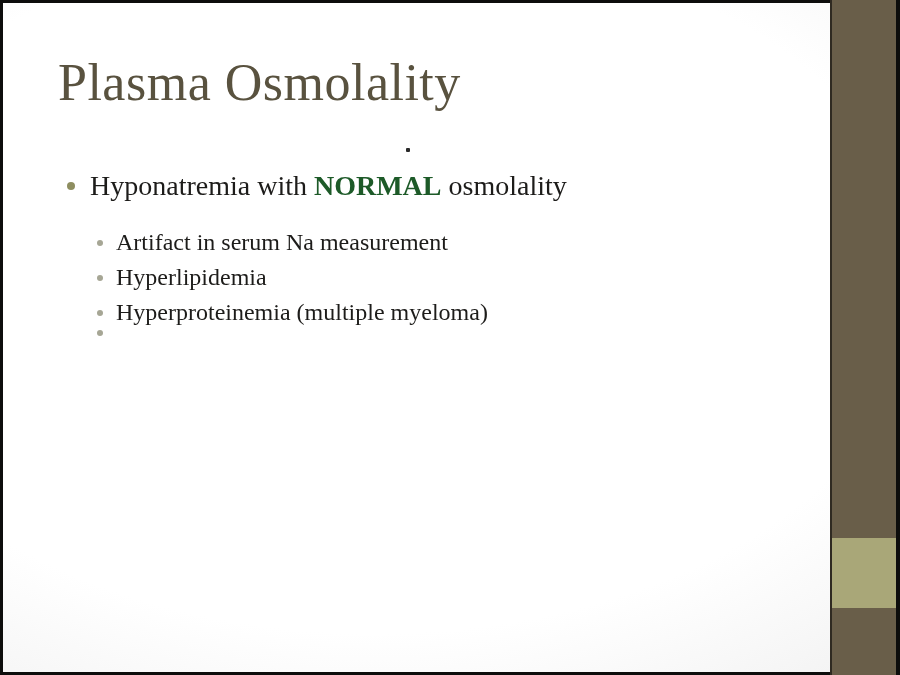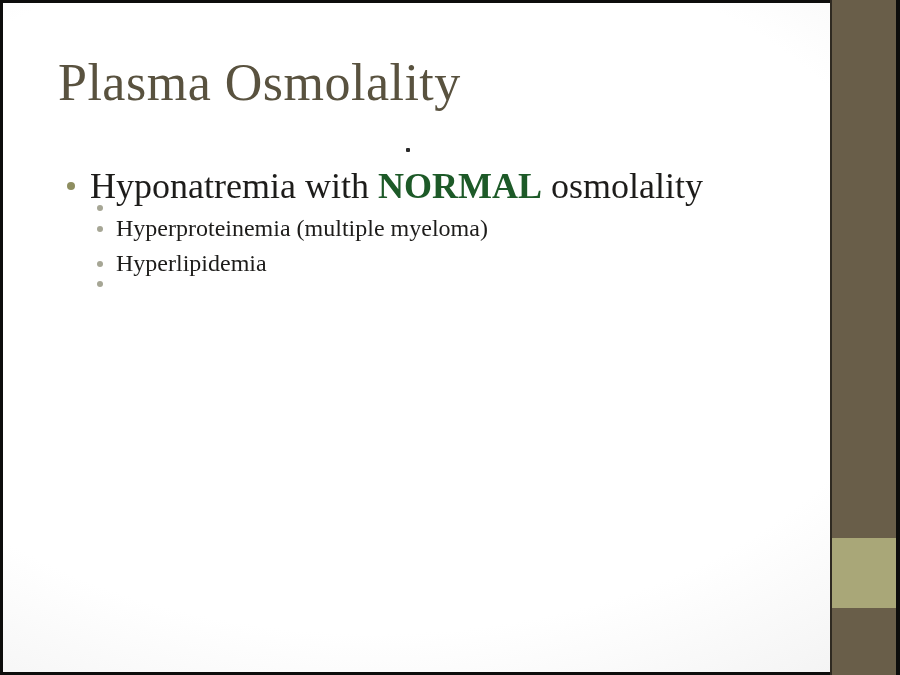--- a/index.html
+++ b/index.html
@@ -58,23 +58,23 @@
   }
 
   .content {
     position: absolute;
     left: 64px; top: 164px;
     width: 740px;
     color: #1d1c1a;
   }
   .row { display: flex; align-items: center; }
   .row.l1 {
-    font-size: 36px;
+    font-size: 28px;
     line-height: 38px;
-    margin-bottom: 0;
+    margin-bottom: 20px;
     white-space: nowrap;
   }
   .row.l2 {
     font-size: 24px;
     line-height: 35px;
     padding-left: 30px;
     white-space: nowrap;
   }
   .dot {
     display: inline-block;
@@ -109,30 +109,31 @@
 
     <div class="content">
 
       <div class="row l1">
         <span class="dot d1"></span>
         <span><span>Hyponatremia with </span><span class="em">NORMAL</span><span> osmolality</span></span>
       </div>
 
       <div class="row l2">
         <span class="dot d2"></span>
+        <span>Artifact in serum Na measurement</span>
+      </div>
+
+      <div class="row l2">
+        <span class="dot d2"></span>
+        <span>Hyperlipidemia</span>
       </div>
 
       <div class="row l2">
         <span class="dot d2"></span>
         <span>Hyperproteinemia (multiple myeloma)</span>
-      </div>
-
-      <div class="row l2">
-        <span class="dot d2"></span>
-        <span>Hyperlipidemia</span>
       </div>
 
       <div class="row l2">
         <span class="dot d2"></span>
       </div>
 
     </div>
   </div>
 
   <div class="sidebar">

